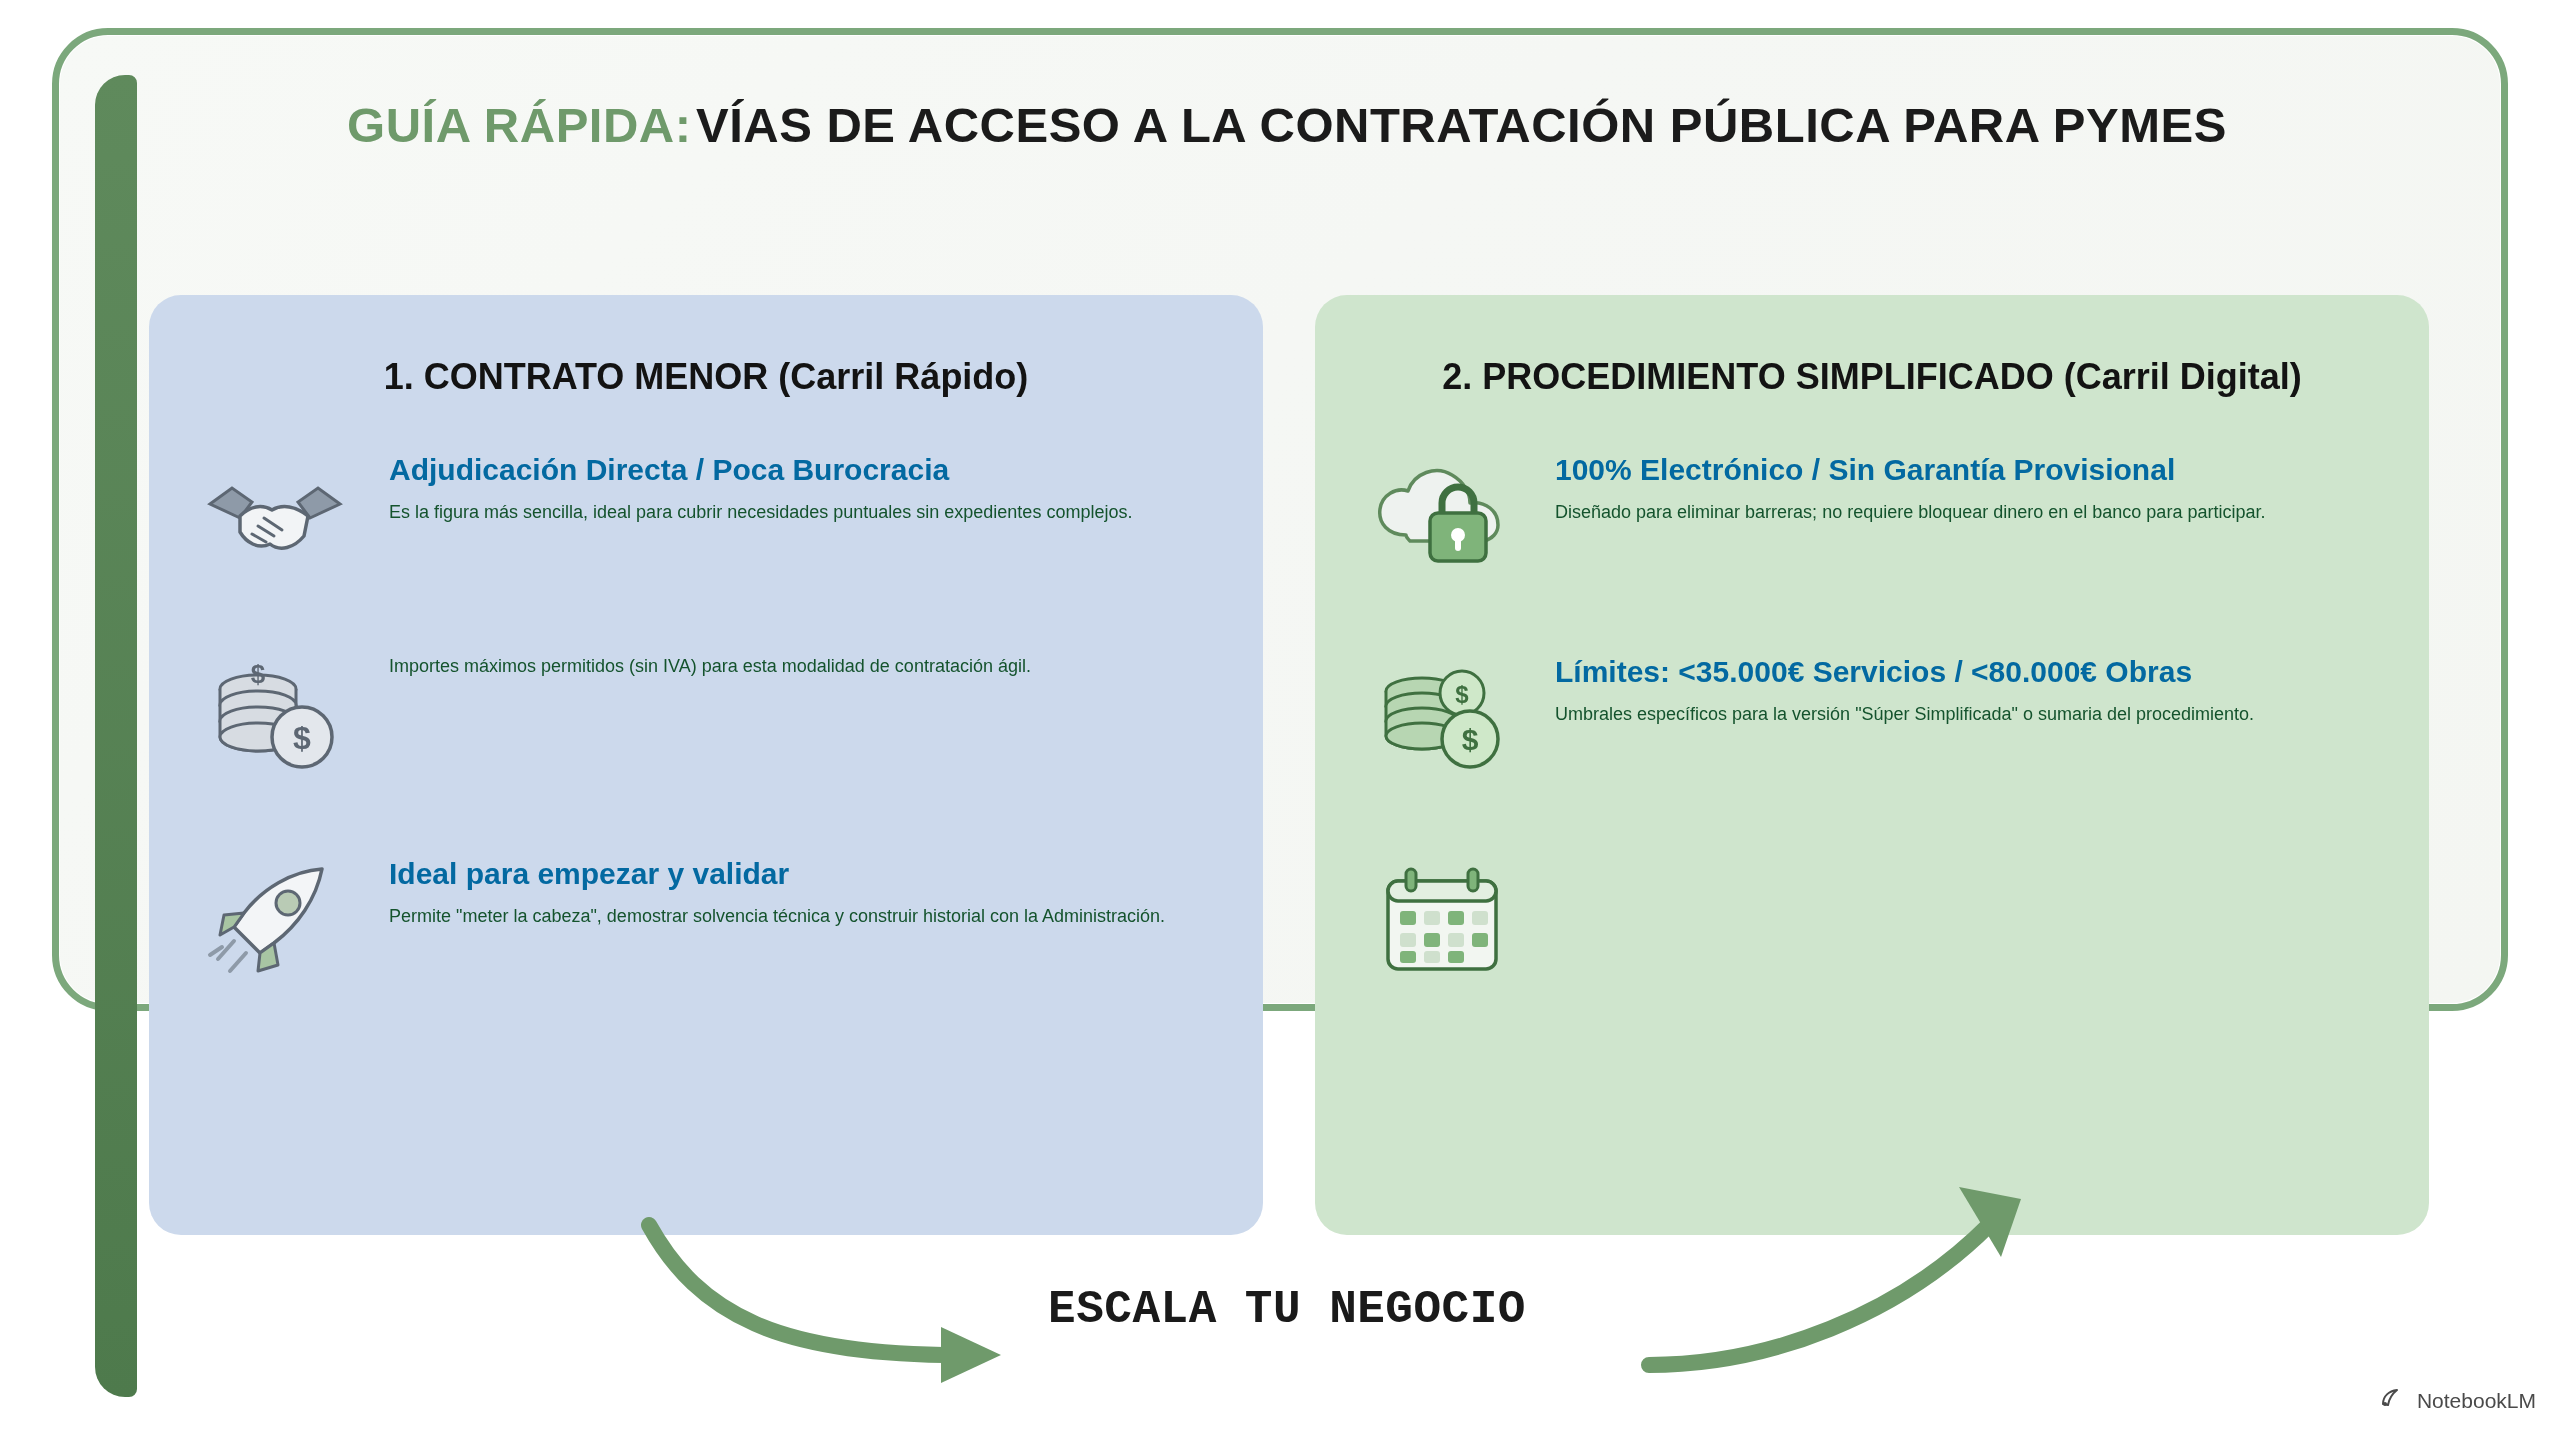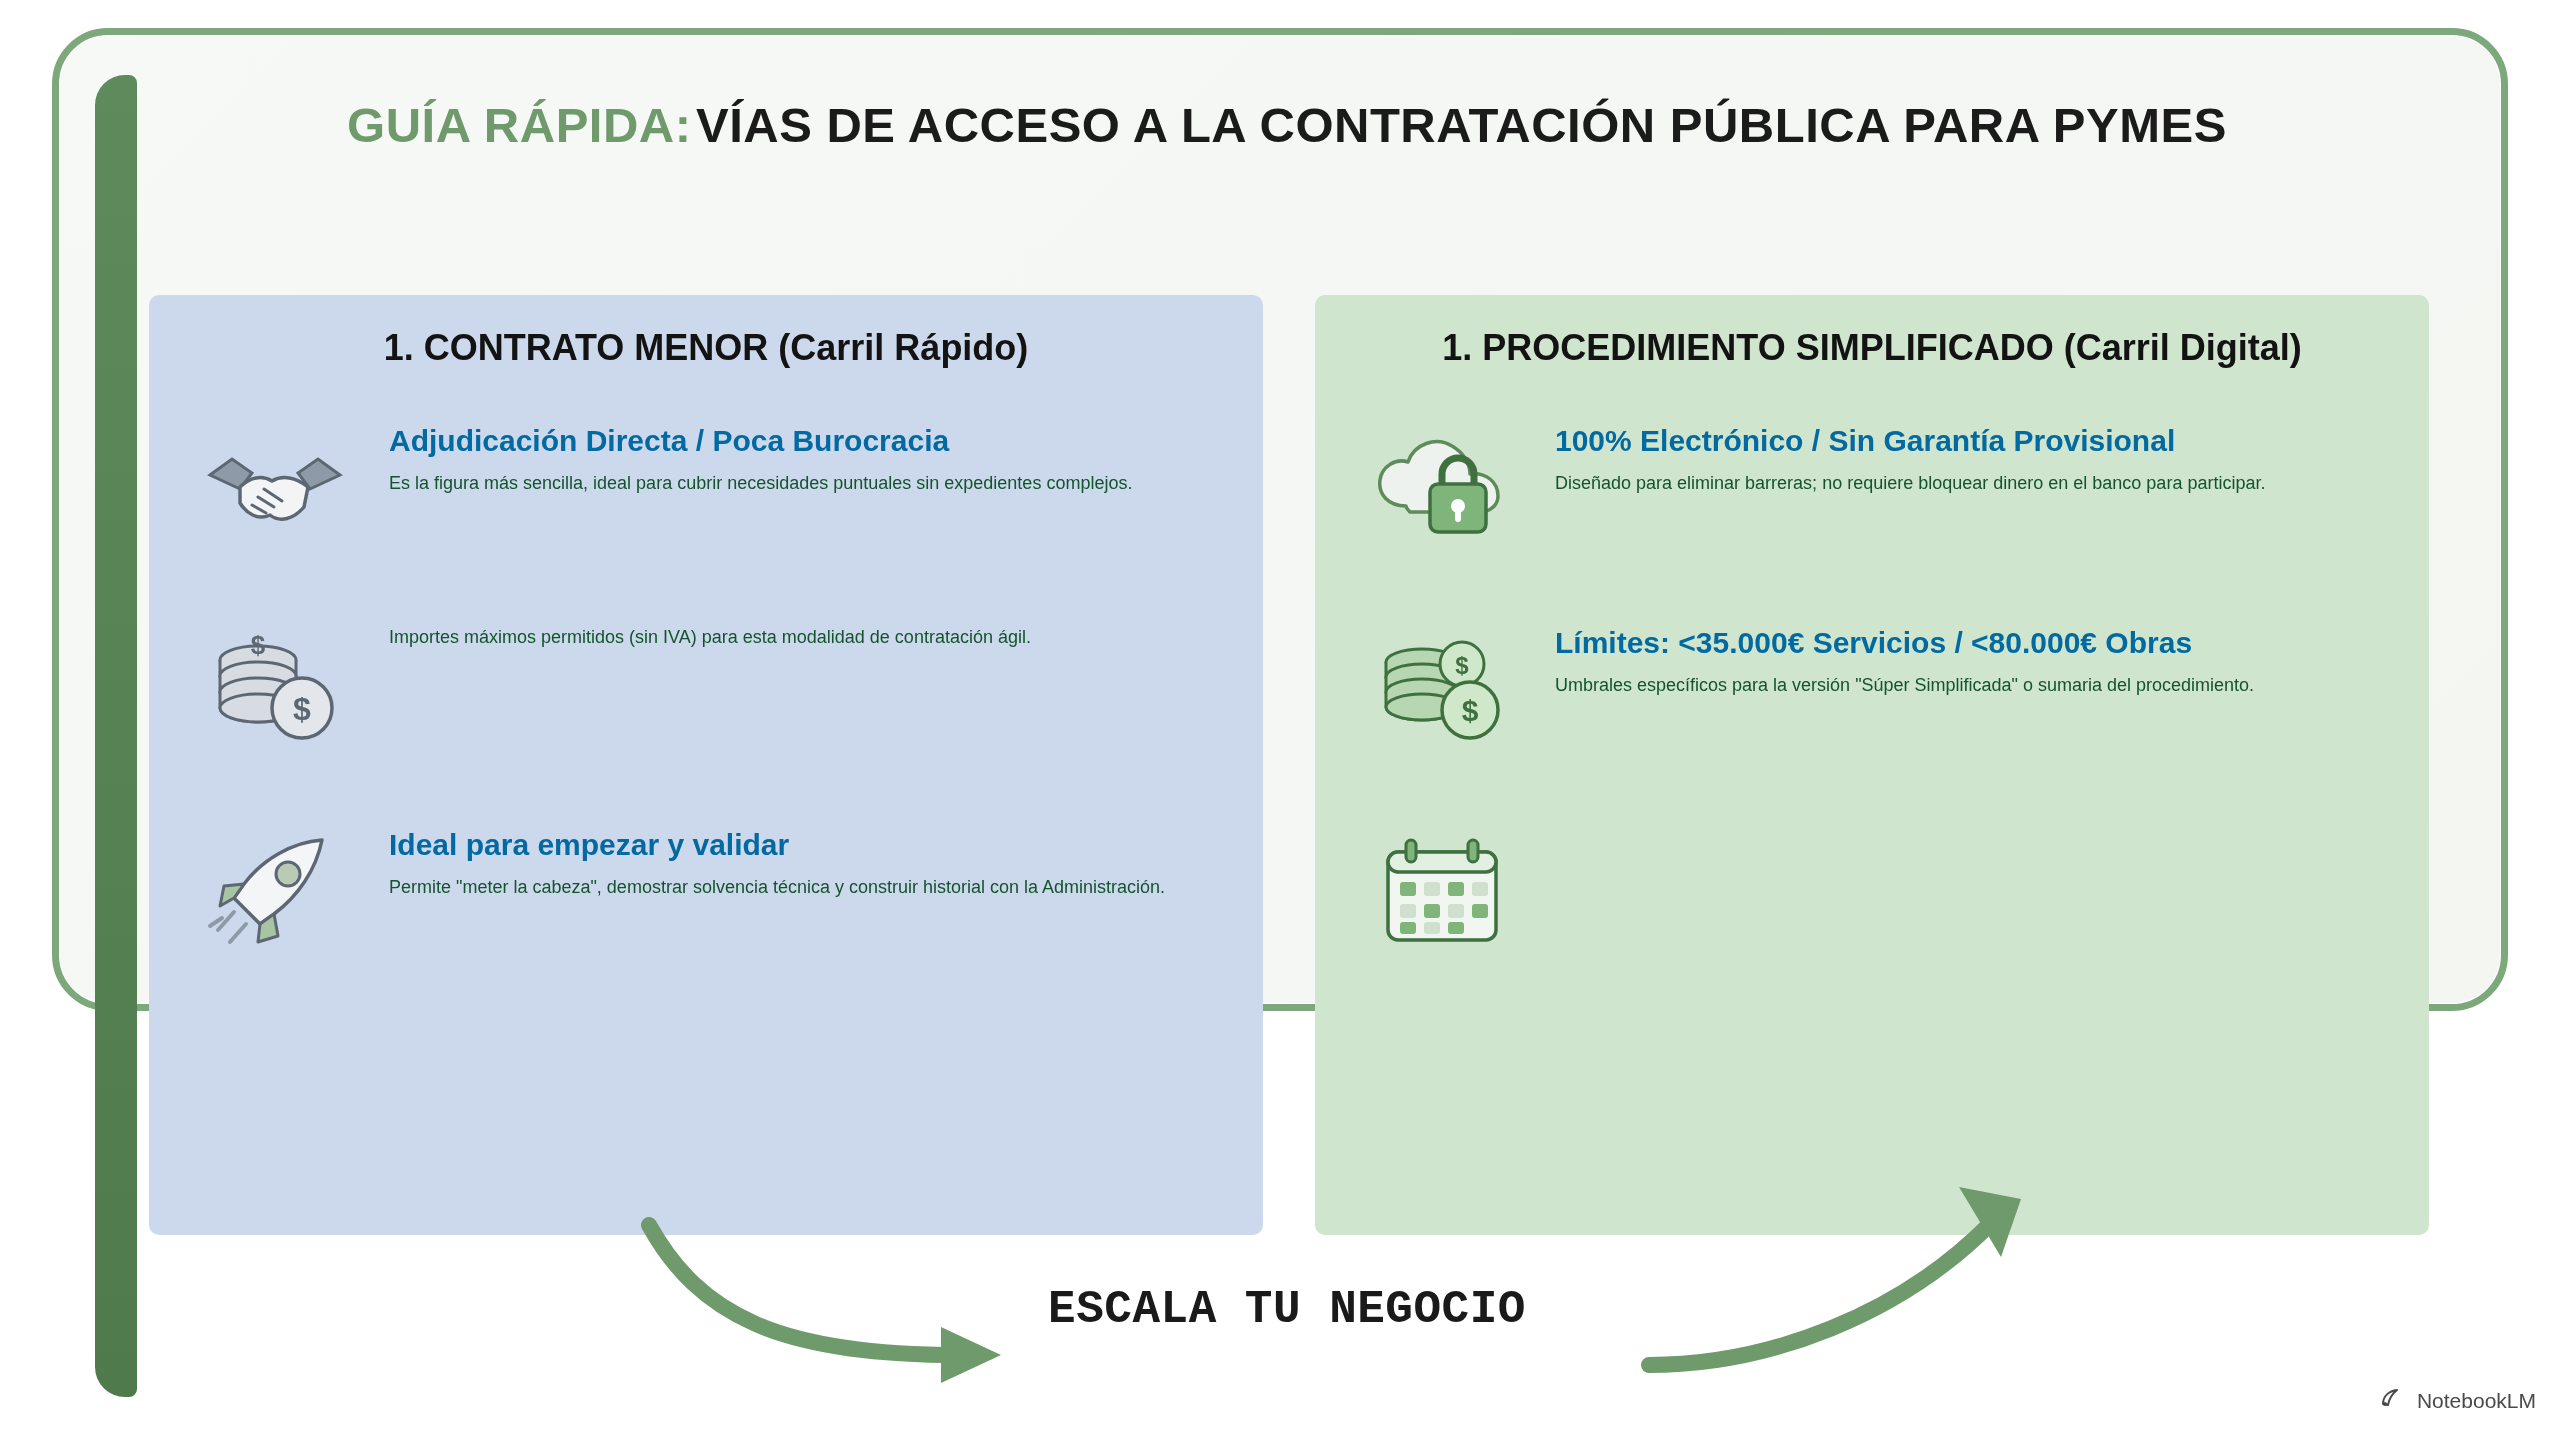--- a/index.html
+++ b/index.html
@@ -63,22 +63,22 @@
   .cards {
     position: absolute;
     left: 90px;
     top: 260px;
     width: 2280px;
     display: flex;
     gap: 52px;
   }
   .card {
     width: 1114px;
-    border-radius: 10px;
-    padding: 32px 46px 56px 46px;
+    border-radius: 32px;
+    padding: 61px 46px 56px 46px;
     min-height: 940px;
   }
   .card-blue { background: #ccd9ec; }
   .card-green { background: #cfe5cd; }
 
   .card-title {
     text-align: center;
     font-size: 36px;
     font-weight: bold;
     color: #131313;
@@ -233,21 +233,21 @@
             </svg>
           </div>
           <div class="row-text">
             <div class="row-head">Ideal para empezar y validar</div>
             <div class="row-body">Permite "meter la cabeza", demostrar solvencia técnica y construir historial con la Administración.</div>
           </div>
         </div>
       </div>
 
       <div class="card card-green">
-        <div class="card-title">1. PROCEDIMIENTO SIMPLIFICADO (Carril Digital)</div>
+        <div class="card-title">2. PROCEDIMIENTO SIMPLIFICADO (Carril Digital)</div>
 
         <div class="row">
           <div class="icon-box">
             <svg width="150" height="130" viewBox="0 0 150 130">
               <path d="M40 84 C22 84 12 72 14 58 C16 44 30 36 42 40 C48 22 70 14 86 24 C98 31 104 42 104 52 C120 50 132 60 132 74 C132 82 126 88 118 90 L44 90 C42 88 40 86 40 84 Z" fill="#eef2ef" stroke="#5f8a5c" stroke-width="3.5" stroke-linejoin="round"></path>
               <rect x="64" y="62" width="56" height="48" rx="8" fill="#7fb47a" stroke="#3f7040" stroke-width="3.5"></rect>
               <path d="M76 62 V52 a16 16 0 0 1 32 0 v10" fill="none" stroke="#3f7040" stroke-width="7"></path>
               <circle cx="92" cy="84" r="7" fill="#ffffff"></circle>
               <rect x="89" y="86" width="6" height="14" rx="3" fill="#ffffff"></rect>
             </svg>

